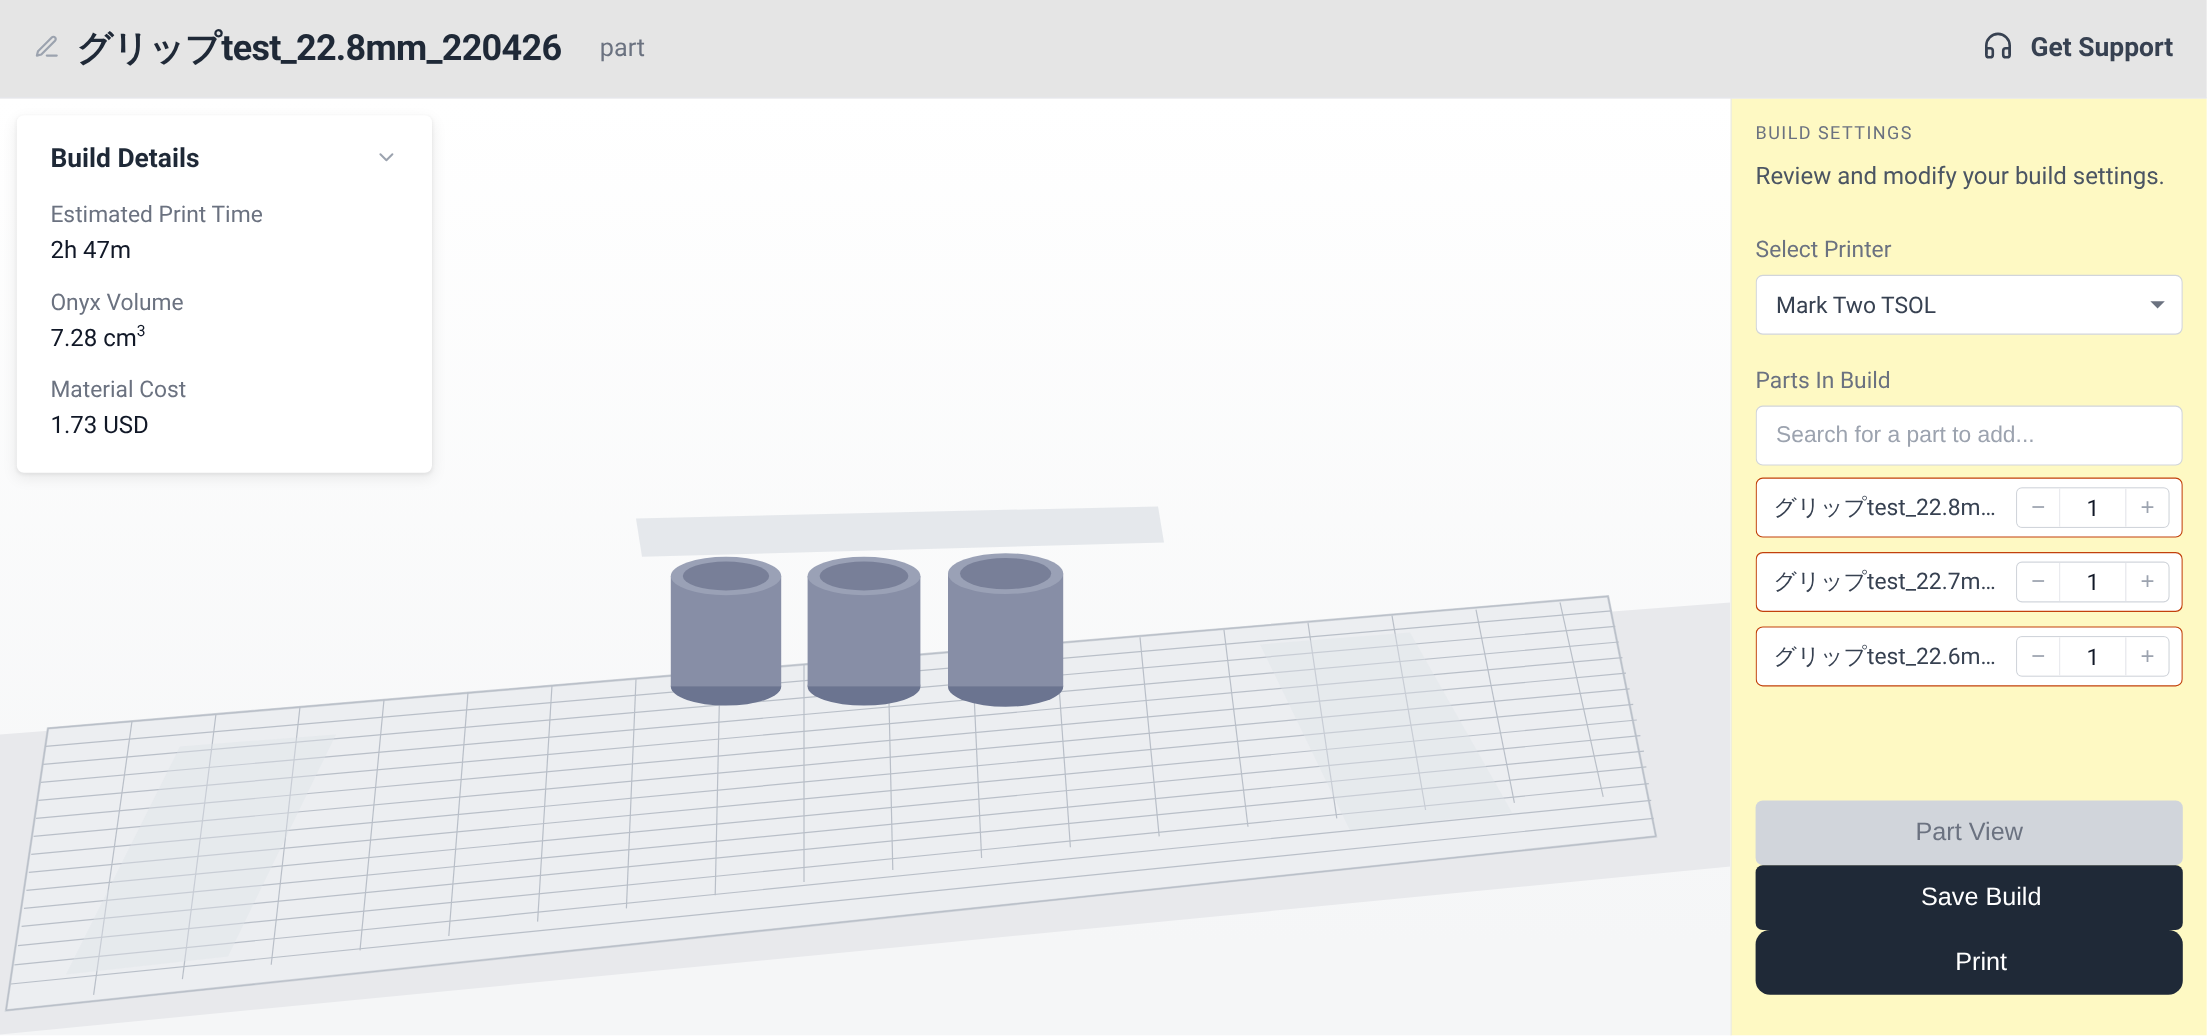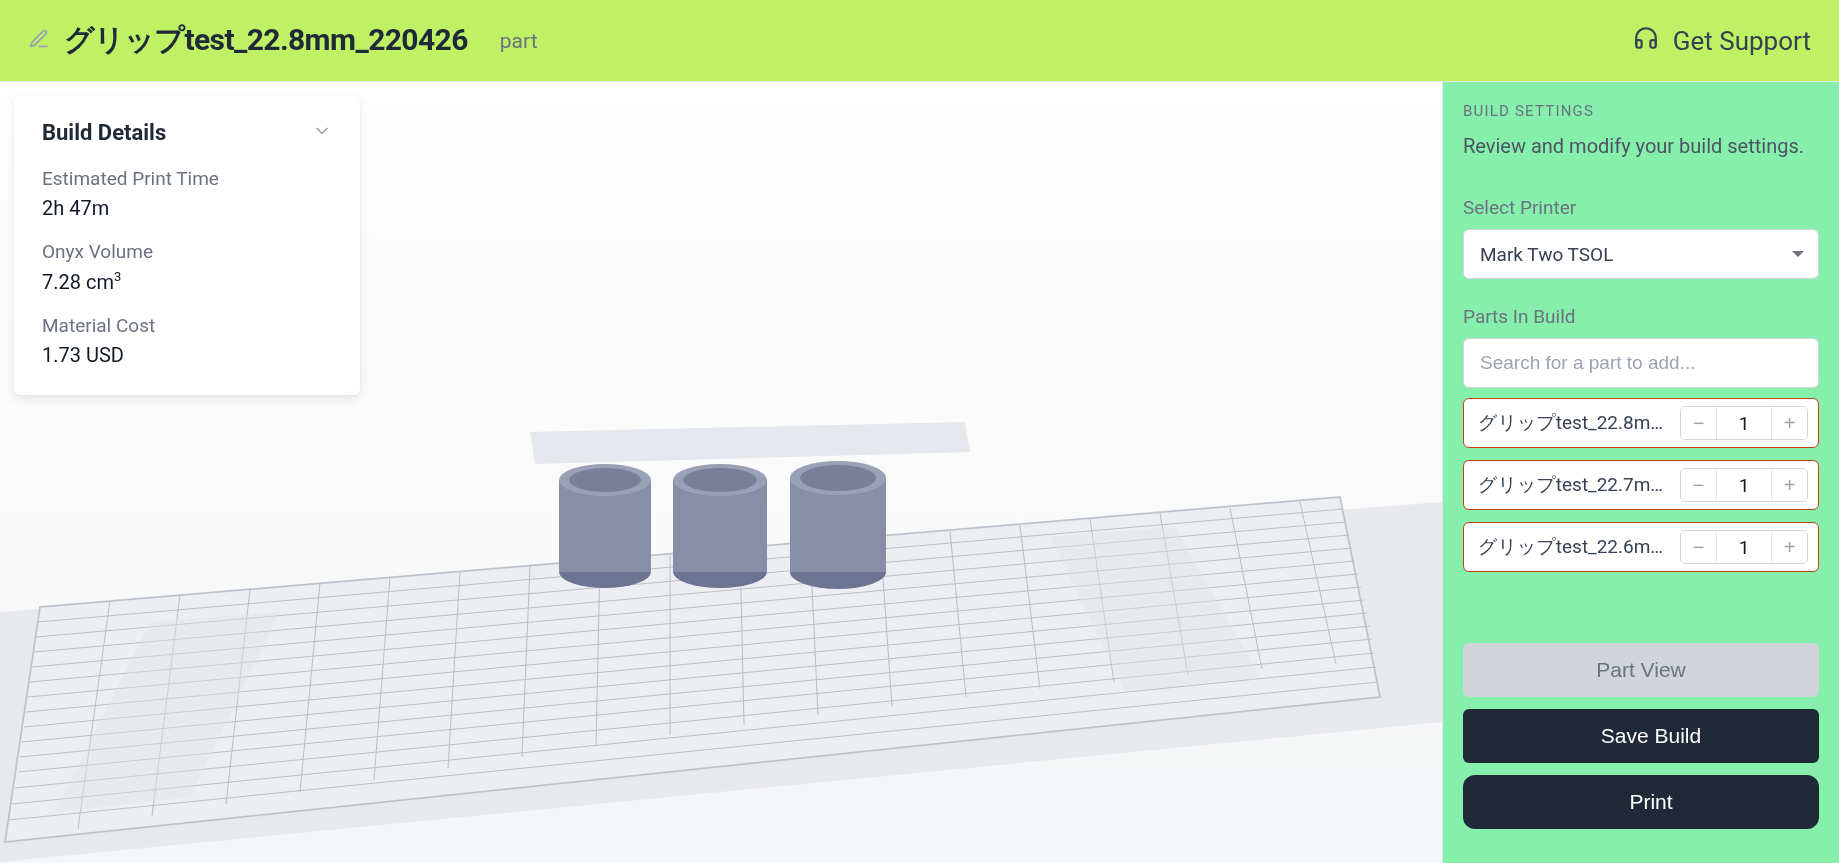--- a/index.html
+++ b/index.html
@@ -15,27 +15,27 @@
 
   
   .header {
     height: 82px;
     border-bottom: 1px solid #e5e7eb;
     display: flex;
     align-items: center;
     padding: 0 28px;
     position: relative;
     z-index: 10;
-    background: #bef264;
+    background: #e5e5e5;
   }
   .header-left { display: flex; align-items: center; gap: 14px; }
   .pencil-icon { color: #9ca3af; }
   .build-name { font-size: 30px; font-weight: 700; letter-spacing: -0.02em; }
   .owner { font-size: 21px; color: #6b7280; margin-left: 18px; }
-  .header-right { margin-left: auto; display: flex; align-items: center; gap: 14px; font-size: 26px; color: #374151; }
+  .header-right { margin-left: auto; display: flex; align-items: center; gap: 14px; font-size: 22px; color: #374151; font-weight: bold; }
   .headphones-icon { color: #374151; }
 
   
   .main { position: absolute; top: 82px; left: 0; right: 0; bottom: 0; display: flex; }
   .viewport {
     flex: 1;
     position: relative;
     background: linear-gradient(to bottom, #ffffff 0%, #f5f6f7 90%);
     overflow: hidden;
   }
@@ -62,21 +62,21 @@
   .chevron { color: #9ca3af; }
   .detail-row { margin-bottom: 20px; }
   .detail-row:last-child { margin-bottom: 0; }
   .detail-label { font-size: 19px; color: #6b7280; margin-bottom: 6px; }
   .detail-value { font-size: 20px; font-weight: 400; color: #111827; }
   .detail-value sup { font-size: 13px; vertical-align: super; }
 
   
   .sidebar {
     width: 397px;
-    background: #86efac;
+    background: #fef9c3;
     border-left: 1px solid #e5e7eb;
     display: flex;
     flex-direction: column;
     padding: 0 20px;
   }
   .sidebar-top { flex: 1; overflow-y: auto; padding-top: 2px; }
   .section-title {
     font-size: 15px;
     letter-spacing: 0.08em;
     color: #6b7280;
@@ -161,21 +161,20 @@
     display: flex; align-items: center; justify-content: center;
     background: #fff;
   }
 
   .sidebar-bottom { padding: 8px 0 18px; }
   .btn {
     display: flex; align-items: center; justify-content: center;
     height: 54px; width: 100%;
     border-radius: 6px;
     font-size: 21px;
-    margin-bottom: 12px;
     cursor: pointer;
     border: none;
   }
   .btn-disabled { background: #d1d5db; color: #6b7280; cursor: default; }
   .btn-dark { background: #1f2937; color: #fff; padding-left: 20px; }
   .btn-dark:last-child { margin-bottom: 16px; border-radius: 12px; }
 </style>
 </head>
 <body>
 

